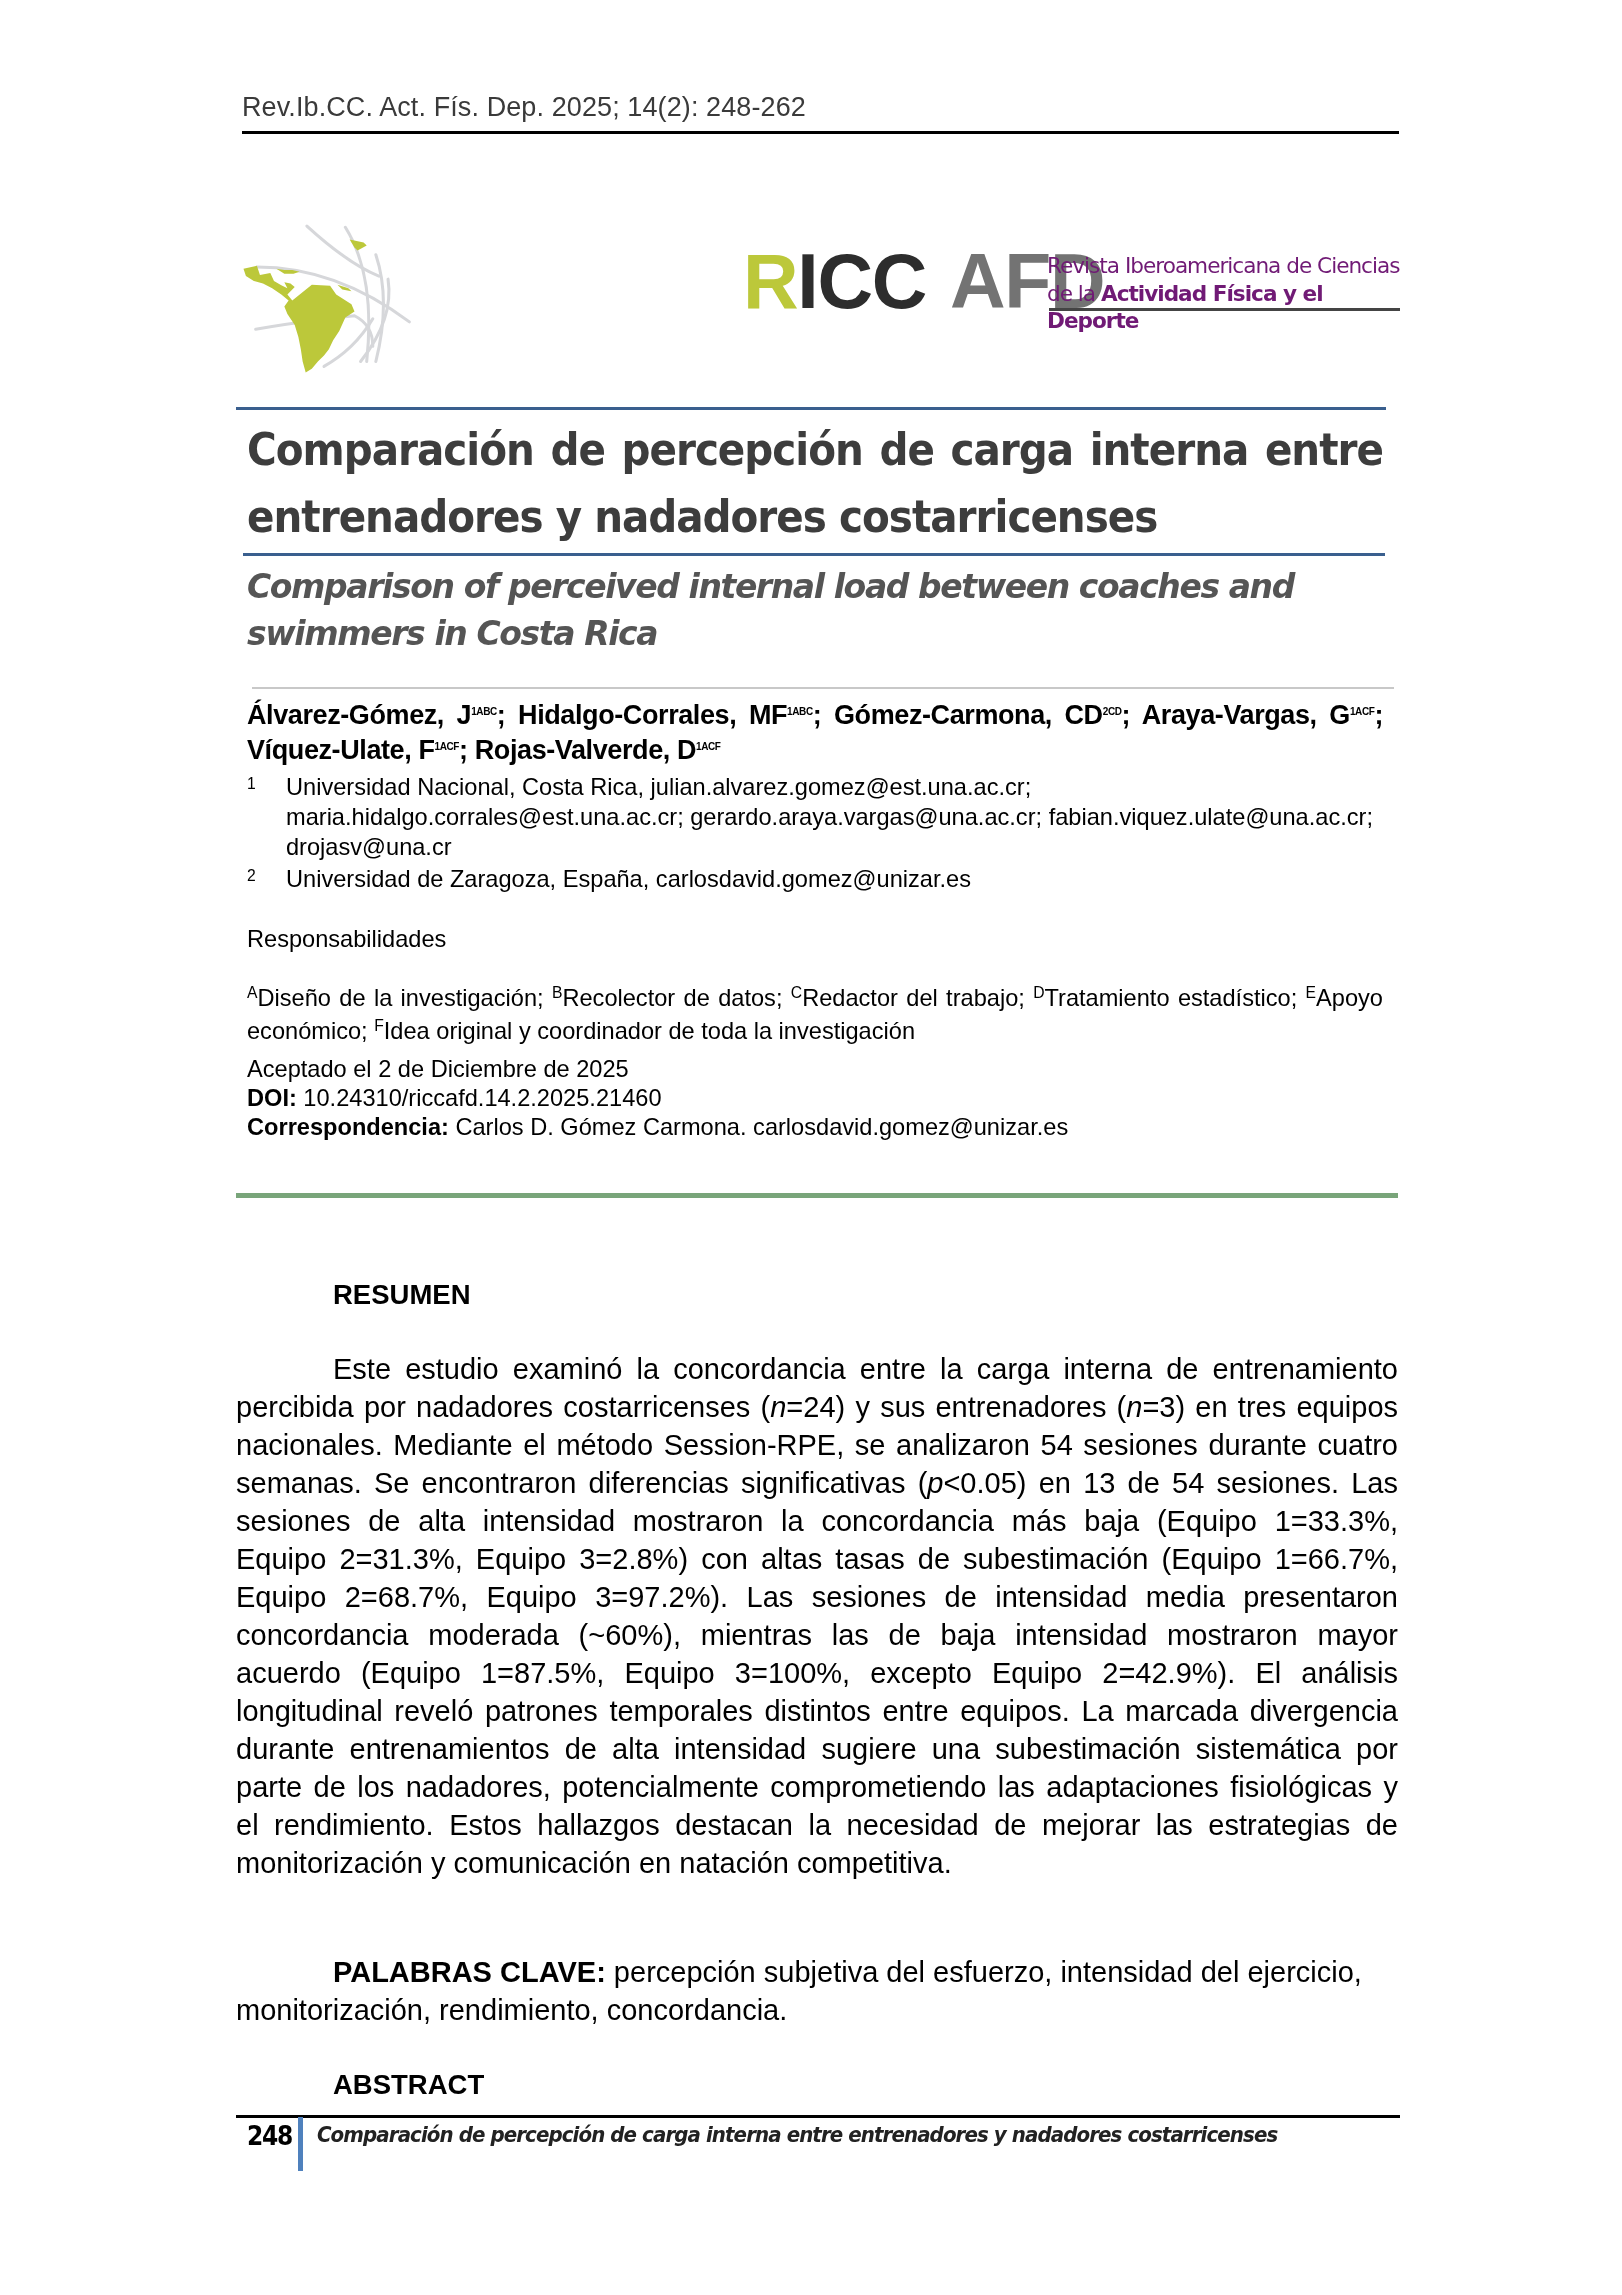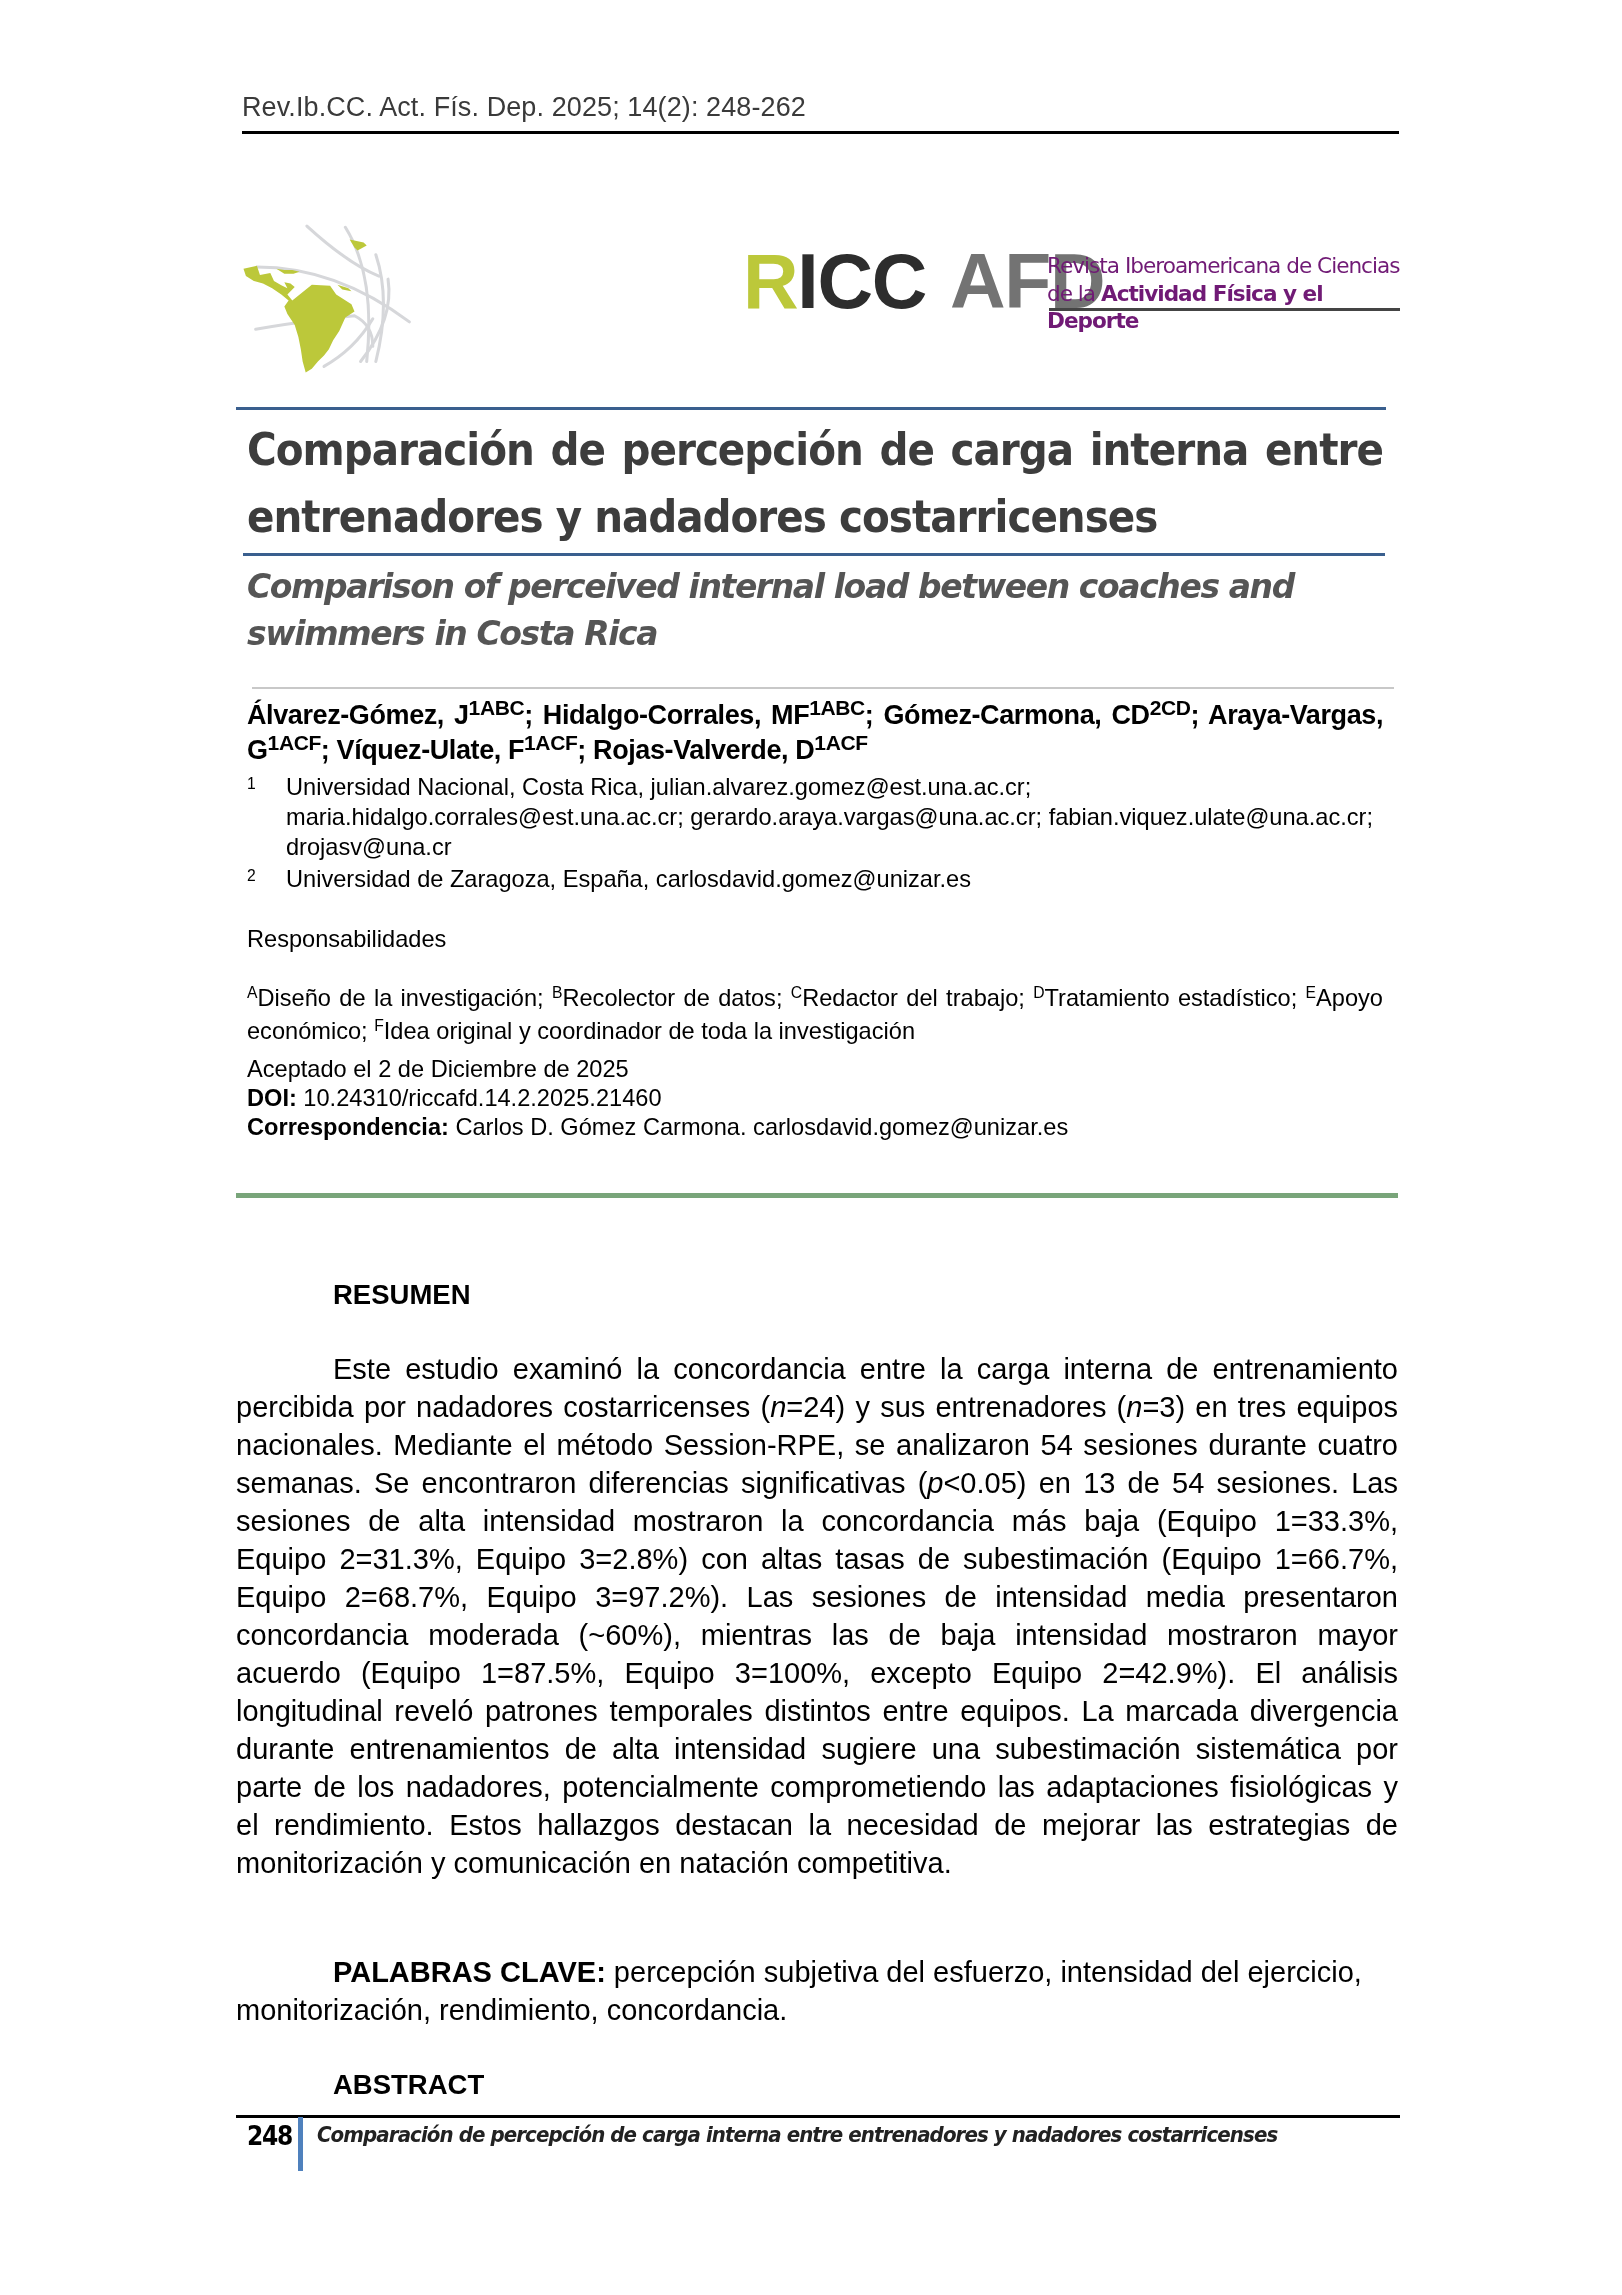--- a/index.html
+++ b/index.html
@@ -23,21 +23,21 @@
     .brand-rule { left:1049px; top:308px; width:351px; height:2.6px; background:#444; }
 
     
     .blue-rule { height:2.6px; background:#3a5f8e; }
     .title-es { left:247px; top:416px; width:1136px; font-family:"DejaVu Sans Condensed","DejaVu Sans", sans-serif; font-weight:bold; font-size:45px; line-height:67px; color:#3d3d3d; text-align:justify; text-align-last:left; letter-spacing:-1px; }
     .title-en { left:247px; top:563px; width:1136px; font-family:"DejaVu Sans", sans-serif; font-style:italic; font-weight:bold; font-size:33px; line-height:47px; color:#555; letter-spacing:-1.4px; }
     .grey-rule { left:252px; top:687px; width:1142px; height:2px; background:#c8c8c8; }
 
     
     .authors { left:247px; top:698px; width:1136px; font-weight:bold; font-size:27px; line-height:35px; letter-spacing:-0.4px; text-align:justify; text-align-last:left; }
-    .authors sup { font-size:21px; vertical-align:9.2px; line-height:0;margin-top:40px; }
+    .authors sup { font-size:10px; vertical-align:9.2px; line-height:0;margin-top:40px; }
     .affil { left:247px; width:1136px; font-size:23.6px; line-height:30px; }
     .affil .num { position:absolute; left:0; top:-2.6px; font-size:15.7px; }
     .affil .txt { position:absolute; left:39px; width:1096px; }
 
     .resp-head { left:247px; top:924px; font-size:23.6px; line-height:30px; }
     .resp-body { left:247px; top:954px; width:1136px; font-size:23.6px; line-height:33px; text-align:justify; text-align-last:left;margin-top:28px; }
     .resp-body sup { font-size:15.7px; vertical-align:7.9px; line-height:0; }
 
     .dates { left:247px; top:1055px; width:1136px; font-size:23.6px; line-height:29px; }
     .dates b { font-weight:bold; }

